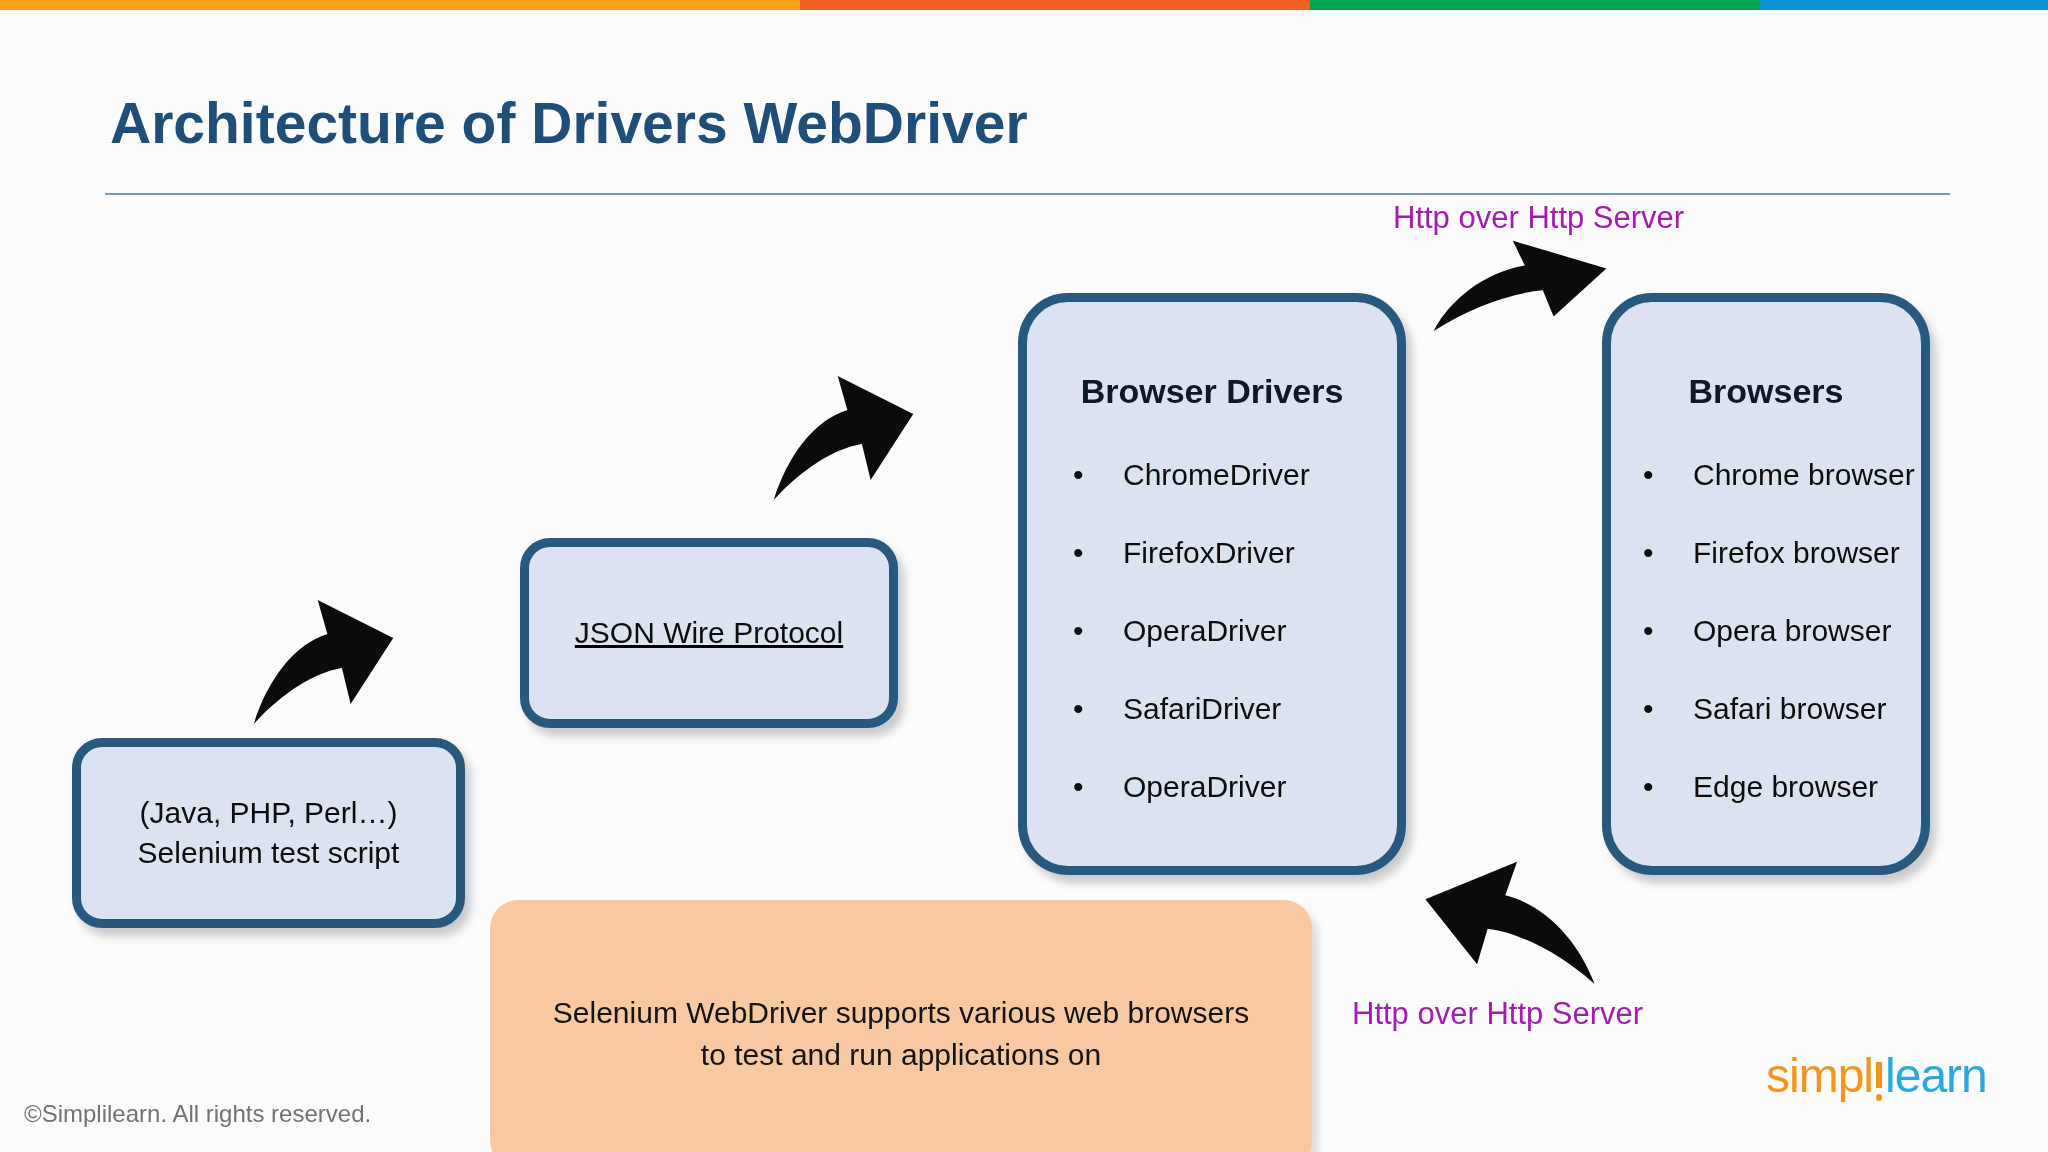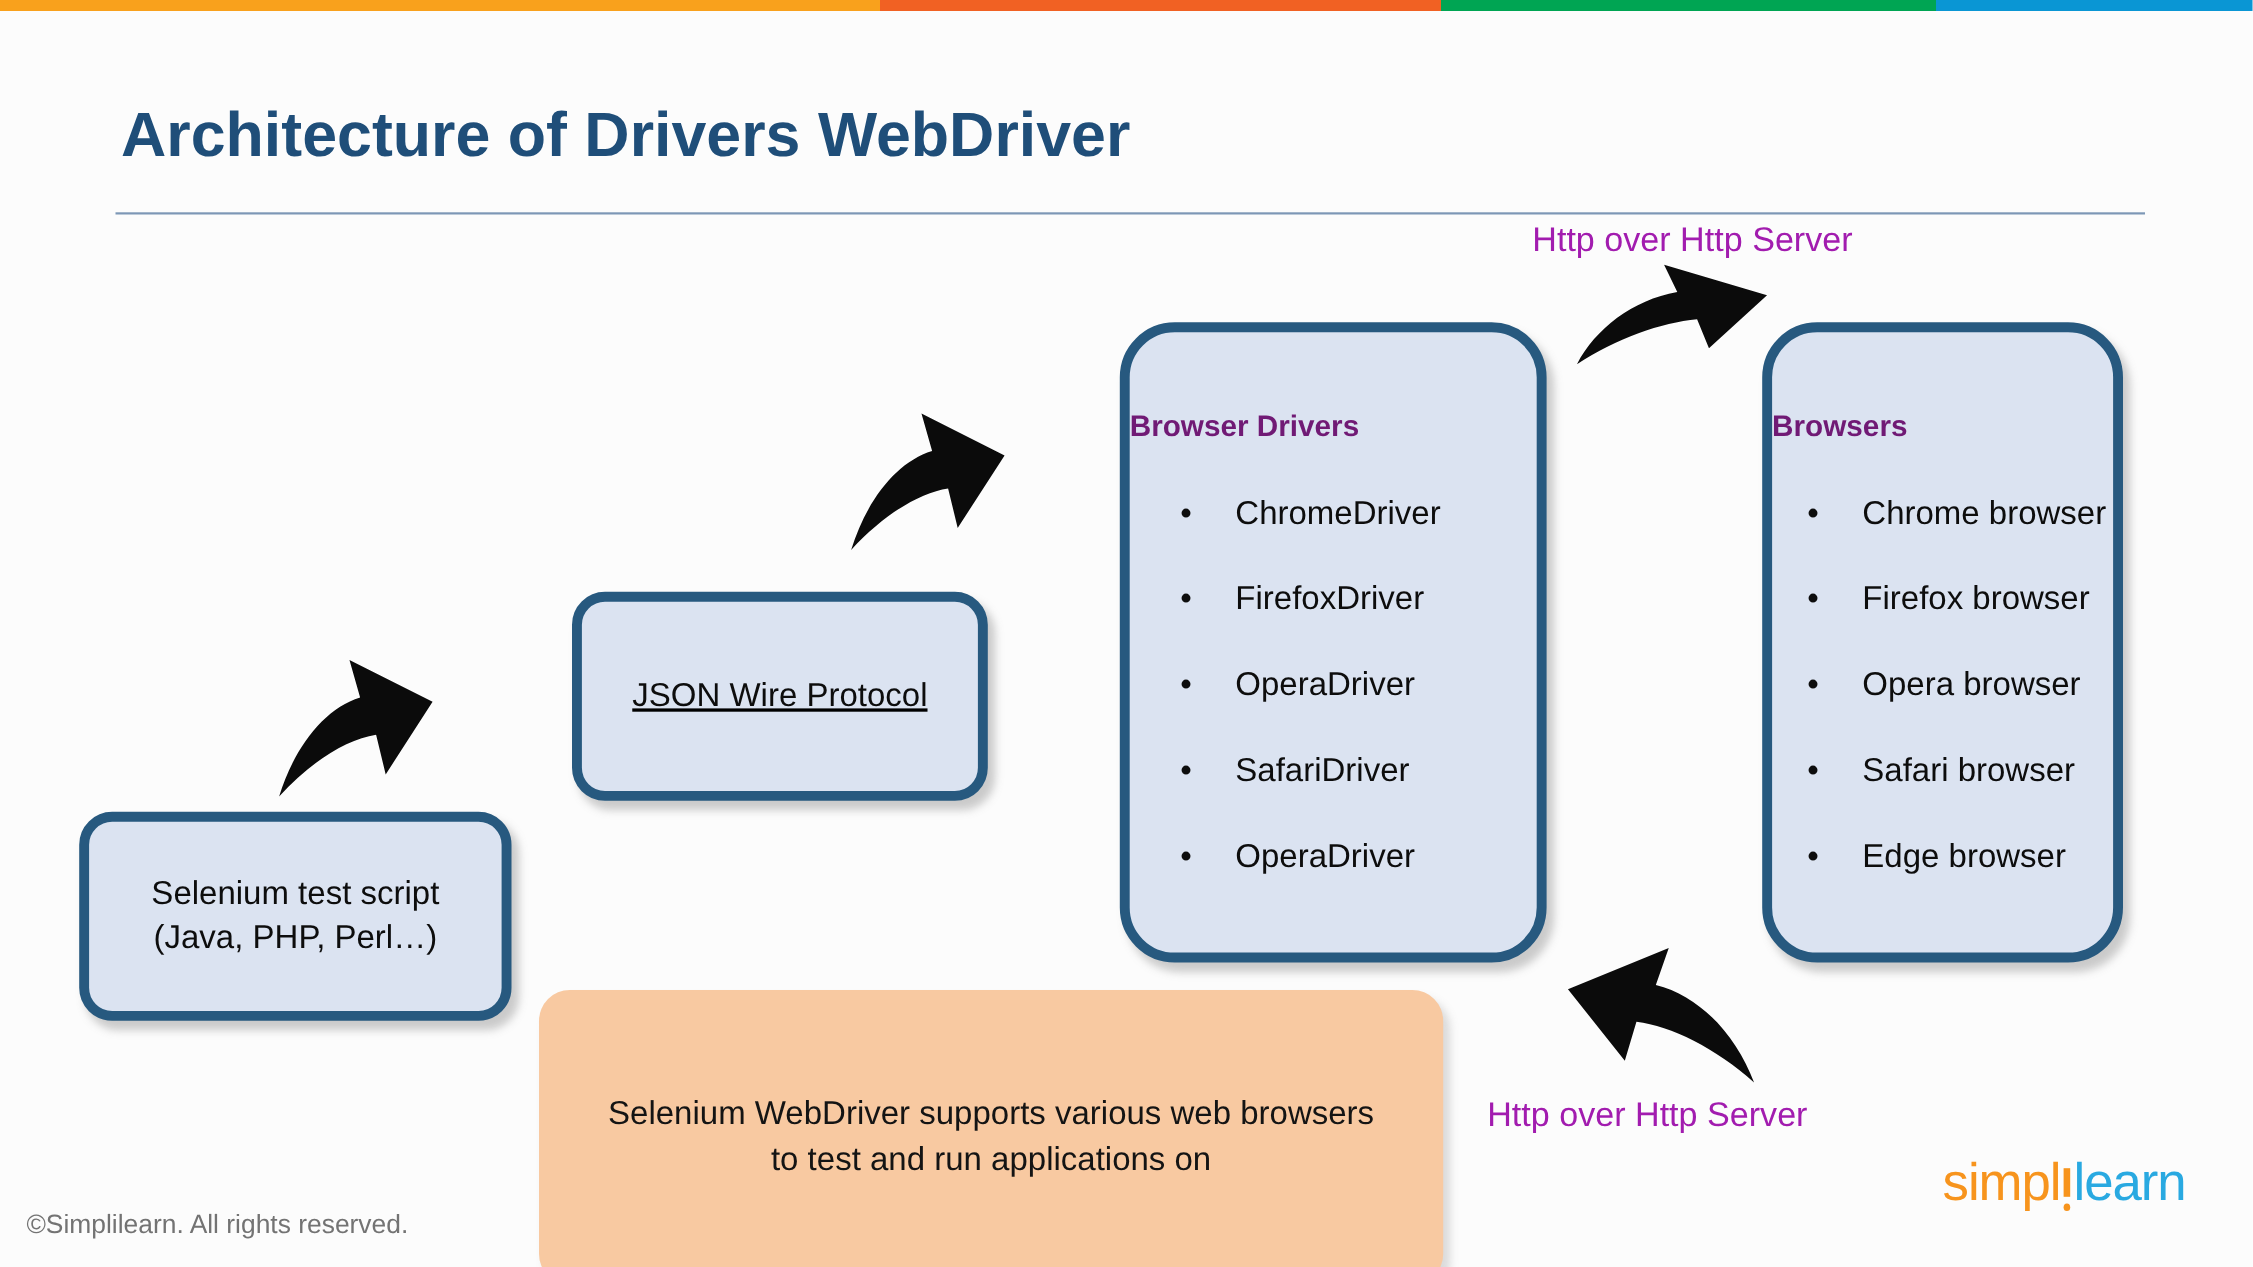--- a/index.html
+++ b/index.html
@@ -40,21 +40,21 @@
   }
   .box-test-script { left:72px;  top:738px; width:393px; height:190px; border-radius:30px;
     display:flex; align-items:center; justify-content:center; }
   .box-json-wire  { left:520px; top:538px; width:378px; height:190px; border-radius:30px;
     display:flex; align-items:center; justify-content:center;text-decoration:underline; }
   .box-text { font-size:30px; line-height:40px; color:#0d0d0d; text-align:center; }
 
   .panel { overflow:hidden; }
   .panel-drivers  { left:1018px; top:293px; width:388px; height:582px; border-radius:50px; }
   .panel-browsers { left:1602px; top:293px; width:328px; height:582px; border-radius:50px; }
-  .panel-title { margin-top:70px; font-size:27px; font-weight:bold; color:#701a75; }
+  .panel-title { margin-top:70px; text-align:center; font-size:34px; font-weight:bold; color:#0f172a; }
   .bullets { margin-top:48px; display:flex; flex-direction:column; gap:46px; }
   .panel-drivers  .bullets { padding-left:46px; }
   .panel-browsers .bullets { padding-left:32px; }
   .bullet-item { display:flex; align-items:flex-start; font-size:30px; line-height:32px; color:#0d0d0d; }
   .bullet-dot { width:50px; flex:0 0 50px; font-size:30px; }
 
   .box-note {
     position:absolute; left:490px; top:900px; width:822px; height:268px;
     background:#F8C9A1; border-radius:28px;
     box-shadow:6px 8px 8px rgba(140,140,140,0.30);
@@ -95,22 +95,22 @@
   </div>
 
   <div class="page-title">Architecture of Drivers WebDriver</div>
   <div class="title-divider"></div>
 
   <div class="http-label top">Http over Http Server</div>
   <div class="http-label bottom">Http over Http Server</div>
 
   <div class="bluebox box-test-script">
     <div class="box-text">
+      <div>(Java, PHP, Perl…)</div>
       <div>Selenium test script</div>
-      <div>(Java, PHP, Perl…)</div>
     </div>
   </div>
 
   <div class="bluebox box-json-wire">
     <div class="box-text">JSON Wire Protocol</div>
   </div>
 
   <div class="bluebox panel panel-drivers">
     <div class="panel-title">Browser Drivers</div>
     <div class="bullets">

